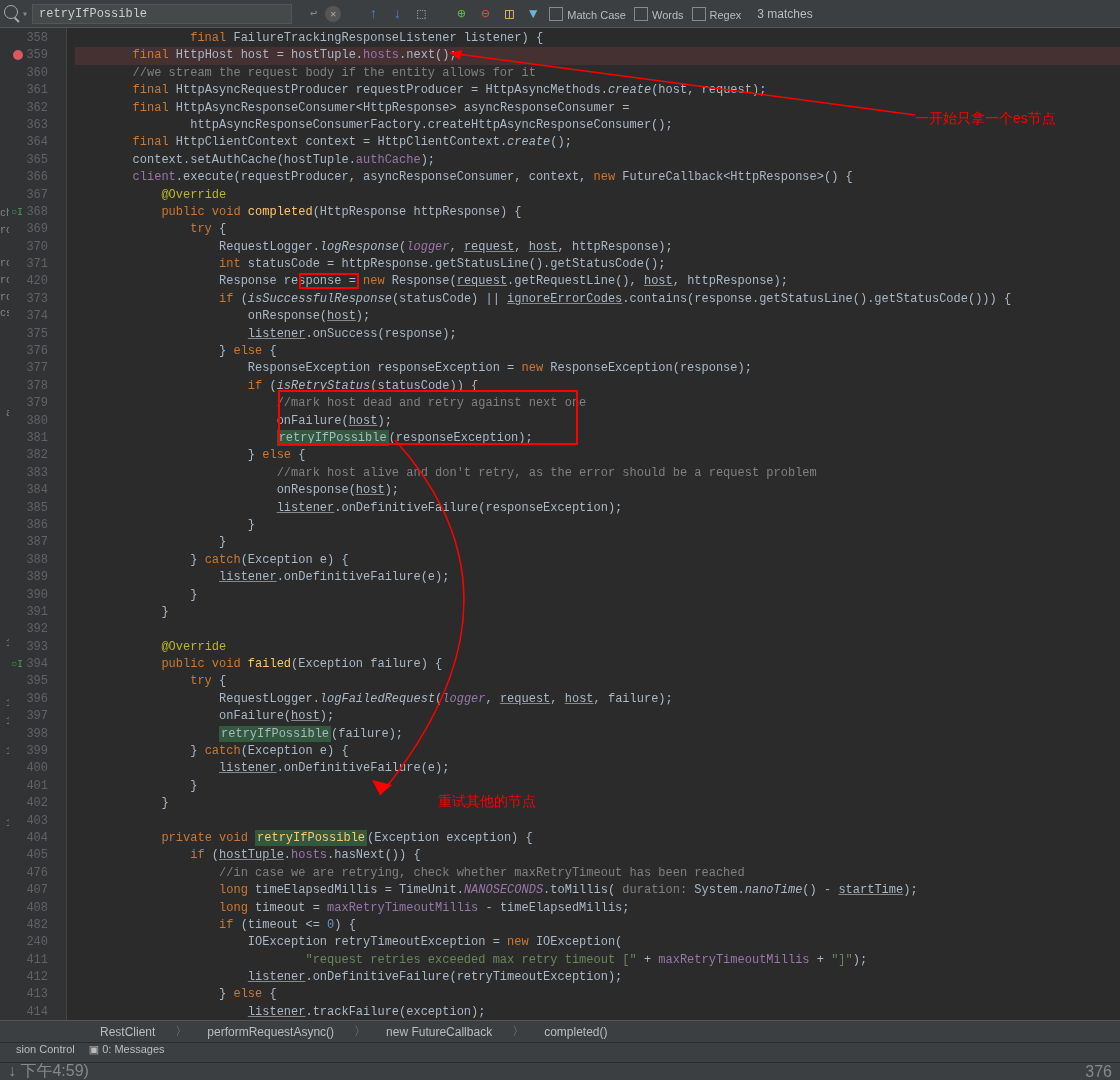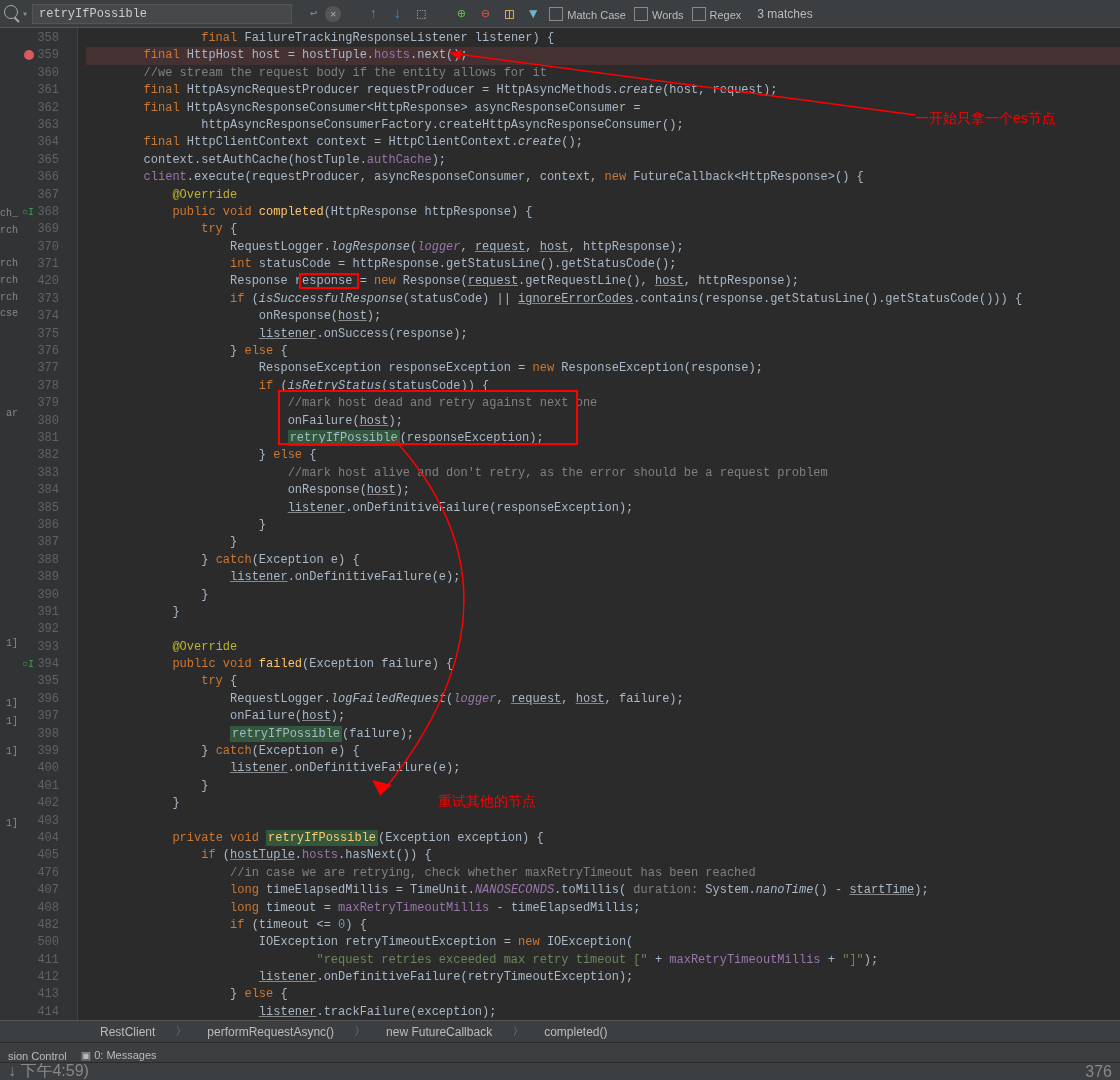--- a/index.html
+++ b/index.html
@@ -12,21 +12,21 @@
   .tb-icons{display:flex;gap:8px;align-items:center;margin-left:10px}
   .tb-icon{width:16px;height:16px;cursor:pointer;display:flex;align-items:center;justify-content:center;font-size:14px}
   .up{color:#4a88c7}.down{color:#4a88c7}
   .plus{color:#62b543}.minus{color:#c75450}
   .chk{display:flex;align-items:flex-end;gap:4px;color:#bbb;font-size:11px;font-family:sans-serif}
   .chk-box{width:14px;height:14px;border:1px solid #888;background:#3c3f41}
   .matches{color:#bbb;font-size:12px;font-family:sans-serif;margin-left:8px}
   .left-gutter{position:absolute;left:0;top:28px;width:20px;height:1010px;background:#313335;color:#888;font-size:10px;overflow:hidden}
   .lg-item{position:absolute;right:2px;white-space:nowrap}
   .main{display:flex;height:1010px}
-  .gutter{background:#313335;width:58px;padding-top:2px;text-align:right;color:#606366;font-size:12px;line-height:17.4px;border-right:1px solid #444;position:relative;margin-left:20px}
+  .gutter{background:#313335;width:58px;padding-top:2px;text-align:right;color:#606366;font-size:12px;line-height:17.4px;border-right:1px solid #444;position:relative;margin-left:9px}
   .gutter .ln{padding-right:18px;height:17.4px}
   .bp{position:absolute;left:4px;width:10px;height:10px;background:#db5860;border-radius:50%}
   .gm{position:absolute;left:2px;color:#499c54;font-size:10px}
   .code{flex:1;padding:2px 0 2px 8px;line-height:17.4px;white-space:pre;overflow:hidden;position:relative}
   .code-line{height:17.4px}
   .code-line.bp-line{background:rgba(219,88,96,0.15)}
   .kw{color:#cc7832}
   .method{color:#ffc66d}
   .str{color:#6a8759}
   .num{color:#6897bb}
@@ -34,21 +34,21 @@
   .ann{color:#bbb529}
   .field{color:#9876aa}
   .hl{background:#32593d;border:1px solid #32593d;padding:0 1px}
   .ul{text-decoration:underline;text-decoration-color:#888}
   .static{font-style:italic}
   .red-box{position:absolute;border:2px solid #f00;pointer-events:none}
   .red-text{position:absolute;color:#f00;font-family:'Microsoft YaHei',sans-serif;font-size:14px;pointer-events:none}
   svg.arrow{position:absolute;pointer-events:none}
   .breadcrumb{position:absolute;bottom:38px;left:0;right:0;height:22px;background:#3c3f41;border-top:1px solid #555;display:flex;align-items:center;padding-left:100px;color:#bbb;font-size:12px;font-family:sans-serif;gap:20px}
   .bc-sep{color:#888}
-  .status{position:absolute;bottom:18px;left:0;right:0;height:20px;background:#3c3f41;border-top:1px solid #2b2b2b;display:flex;align-items:flex-end;padding:0 8px;color:#bbb;font-size:11px;font-family:sans-serif;gap:14px}
+  .status{position:absolute;bottom:18px;left:0;right:0;height:20px;background:#3c3f41;border-top:1px solid #2b2b2b;display:flex;align-items:flex-start;padding:0 16px;color:#bbb;font-size:11px;font-family:sans-serif;gap:14px}
   .status2{position:absolute;bottom:0;left:0;right:0;height:18px;background:#3c3f41;border-top:1px solid #2b2b2b;display:flex;align-items:center;justify-content:space-between;padding:0 8px;color:#888;font-size:16px;font-family:sans-serif}
   .close-x{color:#aaa;background:#555;border-radius:50%;width:16px;height:16px;display:flex;align-items:center;justify-content:center;font-size:10px;cursor:pointer}
   .navprev{color:#888}
 </style>
 </head>
 <body>
 
 <div class="topbar">
   <div class="search-wrap">
     <span><span class="search-icon"></span></span>
@@ -145,21 +145,21 @@
       <div class="ln">400</div>
       <div class="ln">401</div>
       <div class="ln">402</div>
       <div class="ln">403</div>
       <div class="ln">404</div>
       <div class="ln">405</div>
       <div class="ln">476</div>
       <div class="ln">407</div>
       <div class="ln">408</div>
       <div class="ln">482</div>
-      <div class="ln">500</div>
+      <div class="ln">240</div>
       <div class="ln">411</div>
       <div class="ln">412</div>
       <div class="ln">413</div>
       <div class="ln">414</div>
       <div class="bp" style="top: 22.4px;"></div>
       <div class="gm" style="top: 176px;">○I</div>
       <div class="gm" style="top: 628.4px;">○I</div>
     </div>
   <div class="code" id="code"><div class="code-line">                <span class="kw">final</span><span> FailureTrackingResponseListener listener) {</span></div><div class="code-line bp-line">        <span class="kw">final</span><span> HttpHost host = hostTuple.</span><span class="field">hosts</span><span>.next();</span></div><div class="code-line">        <span class="cmt">//we stream the request body if the entity allows for it</span></div><div class="code-line">        <span class="kw">final</span><span> HttpAsyncRequestProducer requestProducer = HttpAsyncMethods.</span><span class="static">create</span><span>(host, request);</span></div><div class="code-line">        <span class="kw">final</span><span> HttpAsyncResponseConsumer&lt;HttpResponse&gt; asyncResponseConsumer =</span></div><div class="code-line">                <span>httpAsyncResponseConsumerFactory.createHttpAsyncResponseConsumer();</span></div><div class="code-line">        <span class="kw">final</span><span> HttpClientContext context = HttpClientContext.</span><span class="static">create</span><span>();</span></div><div class="code-line">        <span>context.setAuthCache(hostTuple.</span><span class="field">authCache</span><span>);</span></div><div class="code-line">        <span class="field">client</span><span>.execute(requestProducer, asyncResponseConsumer, context, </span><span class="kw">new</span><span> FutureCallback&lt;HttpResponse&gt;() {</span></div><div class="code-line">            <span class="ann">@Override</span></div><div class="code-line">            <span class="kw">public void</span><span> </span><span class="method">completed</span><span>(HttpResponse httpResponse) {</span></div><div class="code-line">                <span class="kw">try</span><span> {</span></div><div class="code-line">                    <span>RequestLogger.</span><span class="static">logResponse</span><span>(</span><span class="field static">logger</span><span>, </span><span class="ul">request</span><span>, </span><span class="ul">host</span><span>, httpResponse);</span></div><div class="code-line">                    <span class="kw">int</span><span> statusCode = httpResponse.getStatusLine().getStatusCode();</span></div><div class="code-line">                    <span>Response </span><span>response</span><span> = </span><span class="kw">new</span><span> Response(</span><span class="ul">request</span><span>.getRequestLine(), </span><span class="ul">host</span><span>, httpResponse);</span></div><div class="code-line">                    <span class="kw">if</span><span> (</span><span class="static">isSuccessfulResponse</span><span>(statusCode) || </span><span class="ul">ignoreErrorCodes</span><span>.contains(response.getStatusLine().getStatusCode())) {</span></div><div class="code-line">                        <span>onResponse(</span><span class="ul">host</span><span>);</span></div><div class="code-line">                        <span class="ul">listener</span><span>.onSuccess(response);</span></div><div class="code-line">                    <span>} </span><span class="kw">else</span><span> {</span></div><div class="code-line">                        <span>ResponseException responseException = </span><span class="kw">new</span><span> ResponseException(response);</span></div><div class="code-line">                        <span class="kw">if</span><span> (</span><span class="static">isRetryStatus</span><span>(statusCode)) {</span></div><div class="code-line">                            <span class="cmt">//mark host dead and retry against next one</span></div><div class="code-line">                            <span>onFailure(</span><span class="ul">host</span><span>);</span></div><div class="code-line">                            <span class="hl">retryIfPossible</span><span>(responseException);</span></div><div class="code-line">                        <span>} </span><span class="kw">else</span><span> {</span></div><div class="code-line">                            <span class="cmt">//mark host alive and don't retry, as the error should be a request problem</span></div><div class="code-line">                            <span>onResponse(</span><span class="ul">host</span><span>);</span></div><div class="code-line">                            <span class="ul">listener</span><span>.onDefinitiveFailure(responseException);</span></div><div class="code-line">                        <span>}</span></div><div class="code-line">                    <span>}</span></div><div class="code-line">                <span>} </span><span class="kw">catch</span><span>(Exception e) {</span></div><div class="code-line">                    <span class="ul">listener</span><span>.onDefinitiveFailure(e);</span></div><div class="code-line">                <span>}</span></div><div class="code-line">            <span>}</span></div><div class="code-line"><span></span></div><div class="code-line">            <span class="ann">@Override</span></div><div class="code-line">            <span class="kw">public void</span><span> </span><span class="method">failed</span><span>(Exception failure) {</span></div><div class="code-line">                <span class="kw">try</span><span> {</span></div><div class="code-line">                    <span>RequestLogger.</span><span class="static">logFailedRequest</span><span>(</span><span class="field static">logger</span><span>, </span><span class="ul">request</span><span>, </span><span class="ul">host</span><span>, failure);</span></div><div class="code-line">                    <span>onFailure(</span><span class="ul">host</span><span>);</span></div><div class="code-line">                    <span class="hl">retryIfPossible</span><span>(failure);</span></div><div class="code-line">                <span>} </span><span class="kw">catch</span><span>(Exception e) {</span></div><div class="code-line">                    <span class="ul">listener</span><span>.onDefinitiveFailure(e);</span></div><div class="code-line">                <span>}</span></div><div class="code-line">            <span>}</span></div><div class="code-line"><span></span></div><div class="code-line">            <span class="kw">private void</span><span> </span><span class="method hl">retryIfPossible</span><span>(Exception exception) {</span></div><div class="code-line">                <span class="kw">if</span><span> (</span><span class="ul">hostTuple</span><span>.</span><span class="field">hosts</span><span>.hasNext()) {</span></div><div class="code-line">                    <span class="cmt">//in case we are retrying, check whether maxRetryTimeout has been reached</span></div><div class="code-line">                    <span class="kw">long</span><span> timeElapsedMillis = TimeUnit.</span><span class="field static">NANOSECONDS</span><span>.toMillis( </span><span class="cmt">duration:</span><span> System.</span><span class="static">nanoTime</span><span>() - </span><span class="ul">startTime</span><span>);</span></div><div class="code-line">                    <span class="kw">long</span><span> timeout = </span><span class="field">maxRetryTimeoutMillis</span><span> - timeElapsedMillis;</span></div><div class="code-line">                    <span class="kw">if</span><span> (timeout &lt;= </span><span class="num">0</span><span>) {</span></div><div class="code-line">                        <span>IOException retryTimeoutException = </span><span class="kw">new</span><span> IOException(</span></div><div class="code-line">                                <span class="str">"request retries exceeded max retry timeout ["</span><span> + </span><span class="field">maxRetryTimeoutMillis</span><span> + </span><span class="str">"]"</span><span>);</span></div><div class="code-line">                        <span class="ul">listener</span><span>.onDefinitiveFailure(retryTimeoutException);</span></div><div class="code-line">                    <span>} </span><span class="kw">else</span><span> {</span></div><div class="code-line">                        <span class="ul">listener</span><span>.trackFailure(exception);</span></div></div>
 </div>

